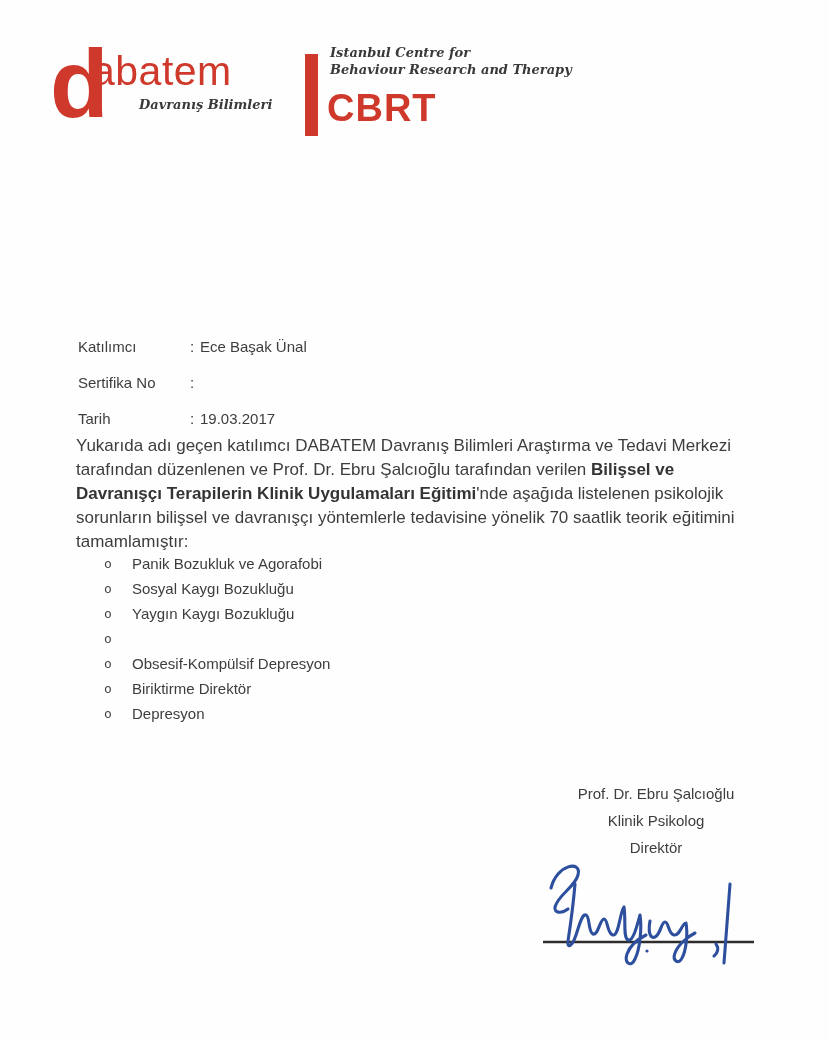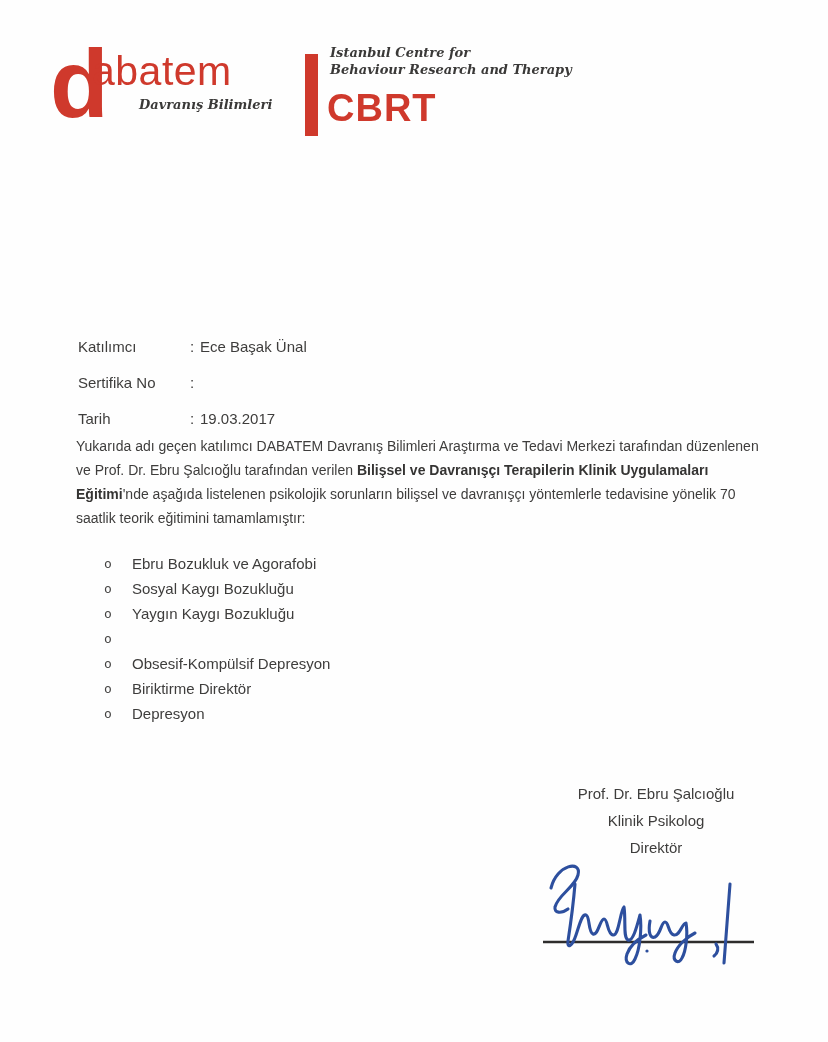--- a/index.html
+++ b/index.html
@@ -63,21 +63,21 @@
   }
   
   .participant{position:absolute;left:78px;top:324px;font-size:15px;}
   .p-row{display:flex;height:28px;align-items:center;margin-top:8px;}
   .p-label{width:112px;flex:none;}
   .p-sep{width:10px;flex:none;}
   .p-value{white-space:nowrap;}
   
   .body-par{
     position:absolute;left:76px;top:434px;width:688px;
-    font-size:14px;line-height:24px;
+    font-size:17px;line-height:24px;
     text-align:left;
   }
   .body-par b{color:#353433;}
   
   .training-list{position:absolute;left:104px;top:551px;font-size:15px;list-style:none;}
   .training-list li{display:flex;height:25px;align-items:center;}
   .bullet{
     width:28px;flex:none;
     font-family:"DejaVu Sans Mono", monospace;
     font-size:13px;color:#454443;
@@ -128,21 +128,21 @@
       <span class="p-sep">:</span>
       <span class="p-value">19.03.2017</span>
     </div>
   </div>
 
   <p class="body-par"><span>Yukarıda adı geçen katılımcı DABATEM Davranış Bilimleri Araştırma ve Tedavi Merkezi tarafından düzenlenen ve Prof. Dr. Ebru Şalcıoğlu tarafından verilen </span><b>Bilişsel ve Davranışçı Terapilerin Klinik Uygulamaları Eğitimi</b><span>'nde aşağıda listelenen psikolojik sorunların bilişsel ve davranışçı yöntemlerle tedavisine yönelik 70 saatlik teorik eğitimini tamamlamıştır:</span></p>
 
   <ul class="training-list">
     <li>
       <span class="bullet">o</span>
-      <span>Ebru Bozukluk ve Agorafobi</span>
+      <span>Panik Bozukluk ve Agorafobi</span>
     </li>
     <li>
       <span class="bullet">o</span>
       <span>Sosyal Kaygı Bozukluğu</span>
     </li>
     <li>
       <span class="bullet">o</span>
       <span>Yaygın Kaygı Bozukluğu</span>
     </li>
     <li>

